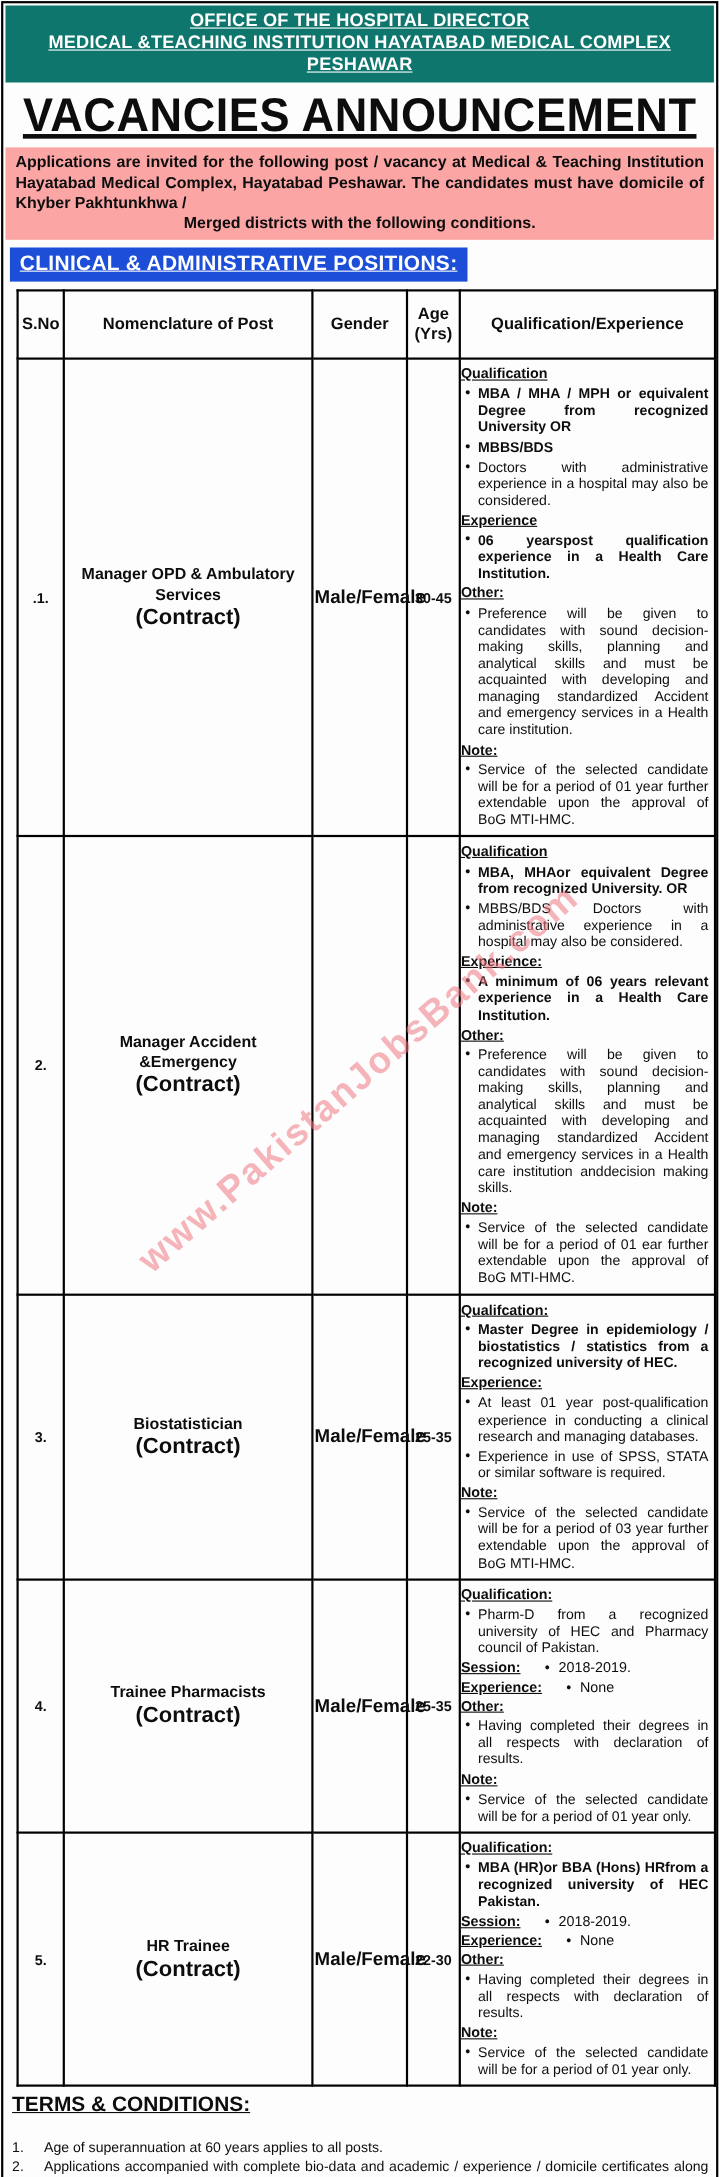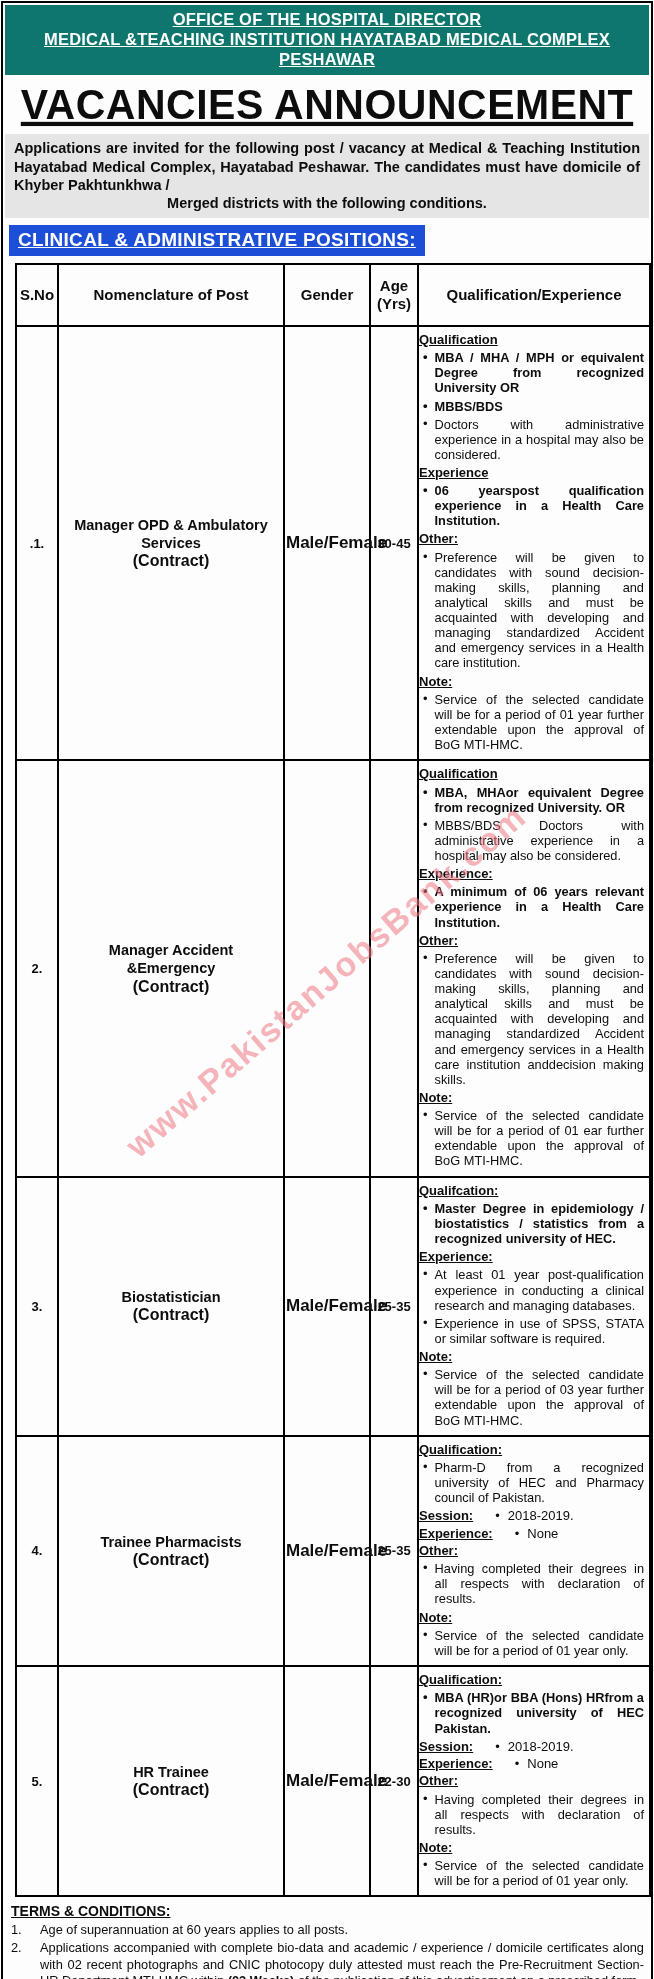--- a/index.html
+++ b/index.html
@@ -6,53 +6,53 @@
   body { margin: 0; background: #ffffff; font-family: "Liberation Sans", sans-serif; color: #0d0d0d; }
   .page { width: 654px; position: relative; }
 
   .ad-frame { position: relative; border: 2px solid #000; margin: 1px; background: #fdfdfd; overflow: hidden; }
 
   .top-band { background: #0f766e; color: #fff; text-align: center; padding: 5px 4px 6px; margin: 2px; }
   .top-band .band-line { font-weight: bold; font-size: 16.5px; line-height: 1.2; text-decoration: underline; letter-spacing: .2px; }
 
   .vac-title { font-size: 41px; font-weight: bold; text-align: center; text-decoration: underline; letter-spacing: .5px; padding: 4px 0 3px; transform: scaleY(1.05); }
 
-  .intro { background: #e5e5e5; margin: 3px 2px 0; padding: 5px 9px 6px; font-size: 14.5px; font-weight: bold; line-height: 1.25; }
+  .intro { background: #fca5a5; margin: 3px 2px 0; padding: 5px 9px 6px; font-size: 14.5px; font-weight: bold; line-height: 1.25; }
   .intro .l1 { text-align: justify; }
   .intro .l2 { text-align: center; }
 
   .section-heading { background: #1d4ed8; color: #fff; display: inline-block; font-size: 19px; font-weight: bold; padding: 4px 9px 5px; margin: 7px 0 5px 6px; }
   .section-heading span { text-decoration: underline; letter-spacing: .3px; }
 
   table.positions { border-collapse: collapse; margin: 2px 8px 0 12px; width: 634px; table-layout: fixed; }
   table.positions th, table.positions td { border: 2px solid #000; }
   table.positions th { font-size: 15px; font-weight: bold; height: 62px; padding: 4px 2px; vertical-align: middle; text-align: center; line-height: 1.2; }
   col.c-sno { width: 42px; } col.c-post { width: 226px; } col.c-gender { width: 86px; } col.c-age { width: 48px; } col.c-qual { width: 232px; }
 
   td.sno { text-align: center; font-weight: bold; font-size: 13px; vertical-align: middle; }
   td.post { text-align: center; vertical-align: middle; padding: 12px; }
   td.post .post-name { font-weight: bold; font-size: 14.5px; line-height: 1.25; }
-  td.post .post-contract { font-size: 16px; font-weight: bold; }
+  td.post .post-contract { font-size: 20px; font-weight: bold; }
   td.gender { text-align: center; font-weight: bold; font-size: 17px; vertical-align: middle; }
   td.age { text-align: center; font-weight: bold; font-size: 13px; vertical-align: middle; }
   td.qual { vertical-align: top; padding: 3px 5px 4px 0; font-size: 12.8px; line-height: 1.18; }
 
   tr.r0 td { height: 300px; } tr.r1 td { height: 292px; } tr.r2 td { height: 196px; }
   tr.r3 td { height: 166px; } tr.r4 td { height: 166px; }
 
   .q-heading { font-weight: bold; text-decoration: underline; font-size: 13px; margin: 2px 0 1px; }
   .q-bullet { display: flex; gap: 7px; margin: 3px 0 3px 4px; text-align: justify; }
   .q-bullet .blt { flex: 0 0 auto; font-size: 13px; line-height: 1.1; }
   .q-bullet.strong { font-weight: bold; }
   .q-labeled { display: flex; gap: 22px; margin: 2px 0; align-items: baseline; }
   .q-labeled .q-lab { font-weight: bold; text-decoration: underline; font-size: 13px; }
   .q-labeled .q-val { display: flex; gap: 8px; font-size: 13px; }
 
   .terms { margin: 6px 7px 0 8px; }
-  .terms-title { font-weight: bold; text-decoration: underline; font-size: 14px; margin: 2px 0 3px; }
+  .terms-title { font-weight: bold; text-decoration: underline; font-size: 19px; margin: 2px 0 19px; }
   .term { display: flex; gap: 5px; font-size: 12.8px; line-height: 1.3; margin: 1px 0; }
   .term .num { flex: 0 0 24px; }
   .term .body { flex: 1; text-align: justify; }
   .seg-b { font-weight: bold; }
 
   .watermark { position: absolute; left: 128px; top: 1128px; transform: rotate(-41deg); transform-origin: left center; font-size: 34px; font-weight: bold; letter-spacing: 2px; color: rgba(238, 120, 130, 0.55); white-space: nowrap; pointer-events: none; }
 </style>
 </head>
 <body>
 

